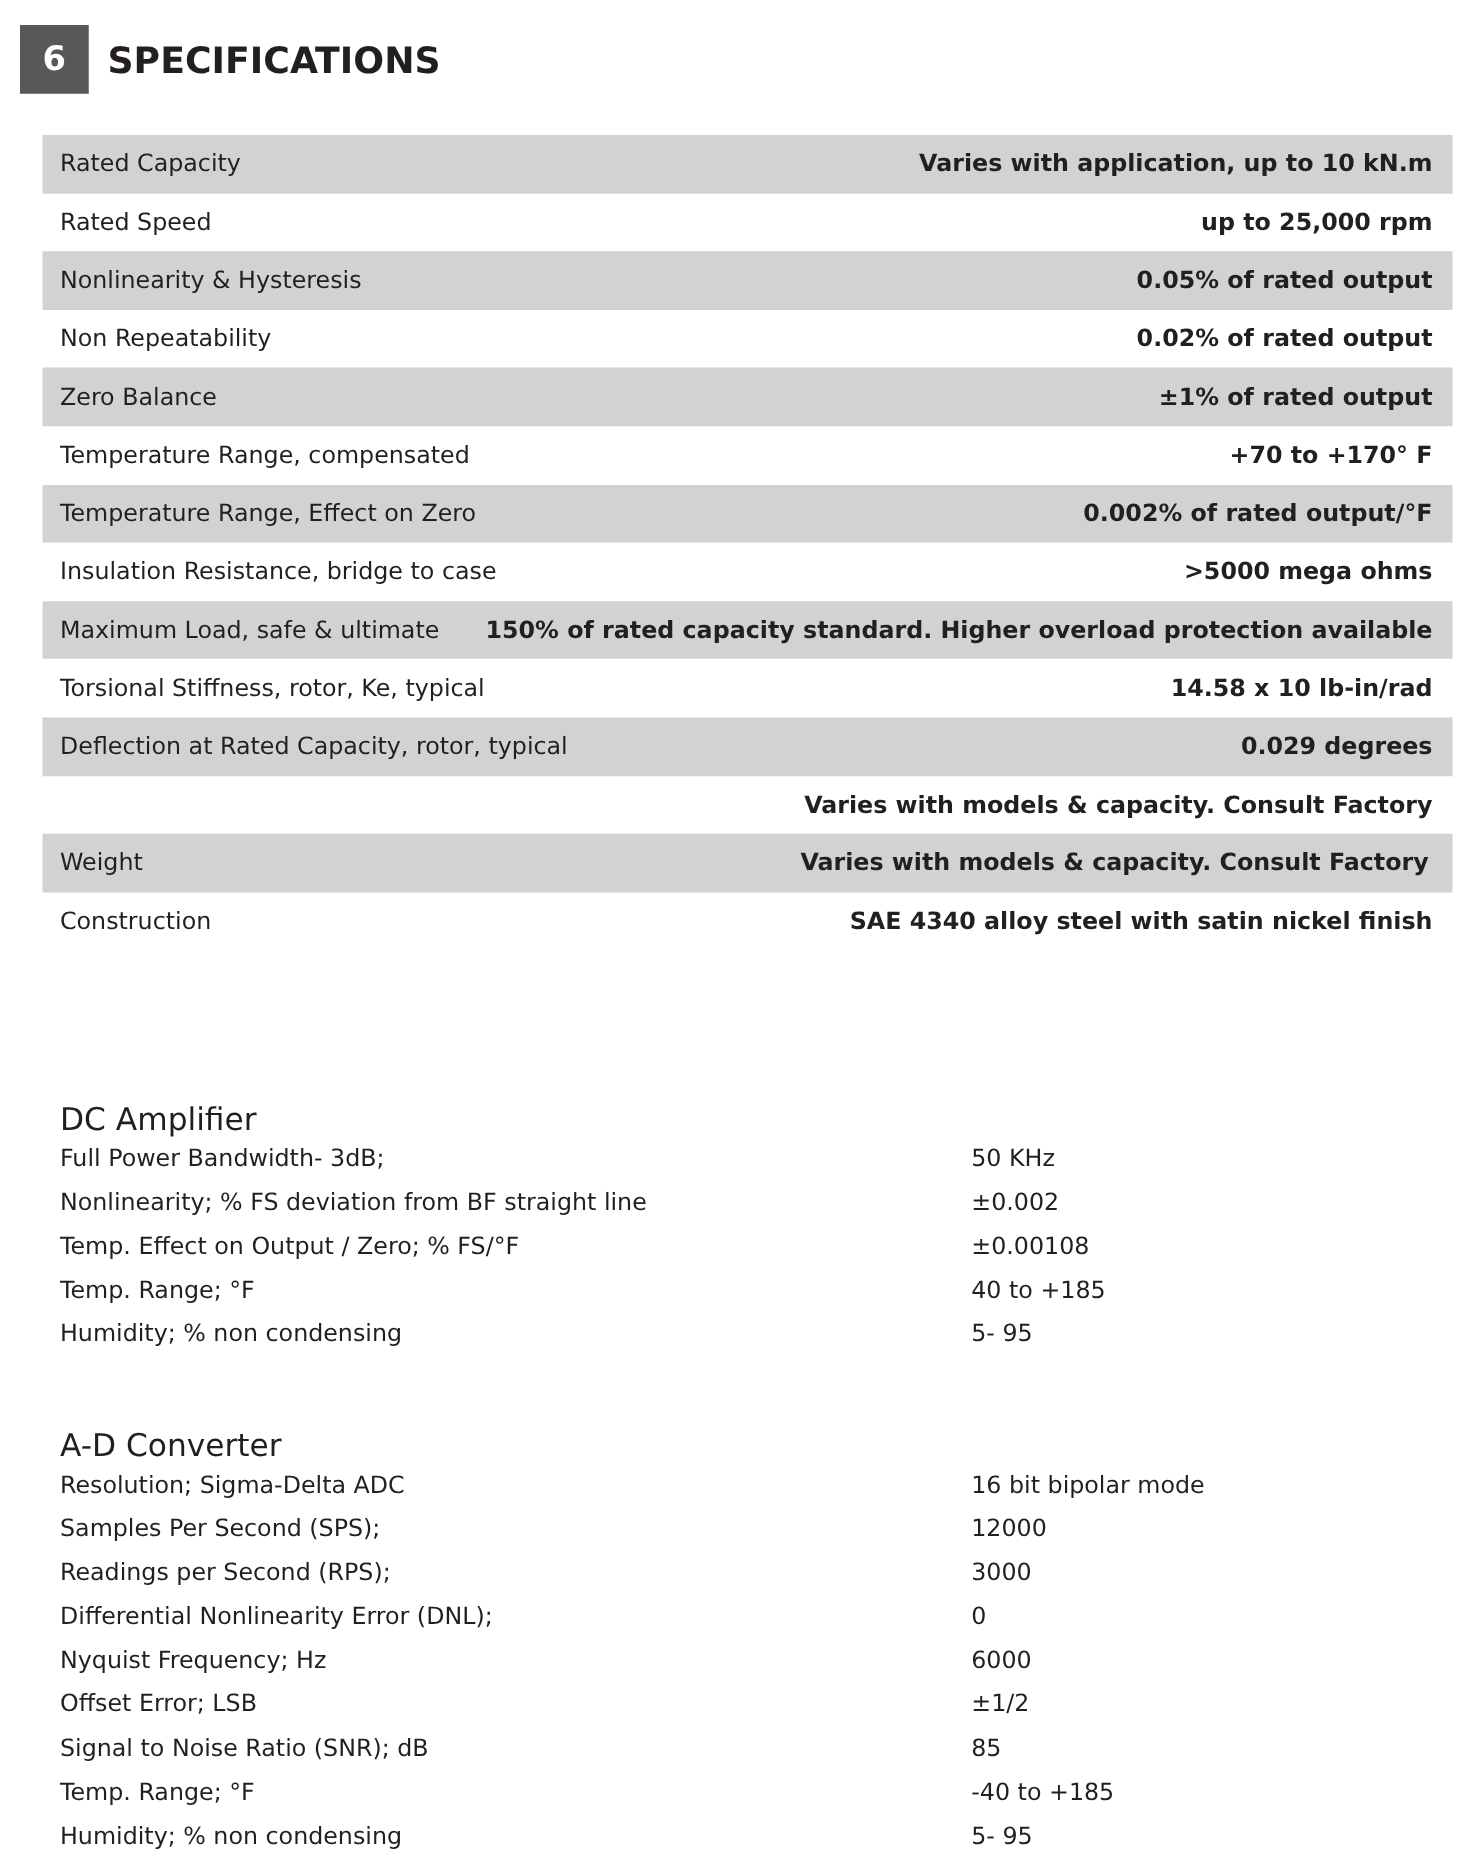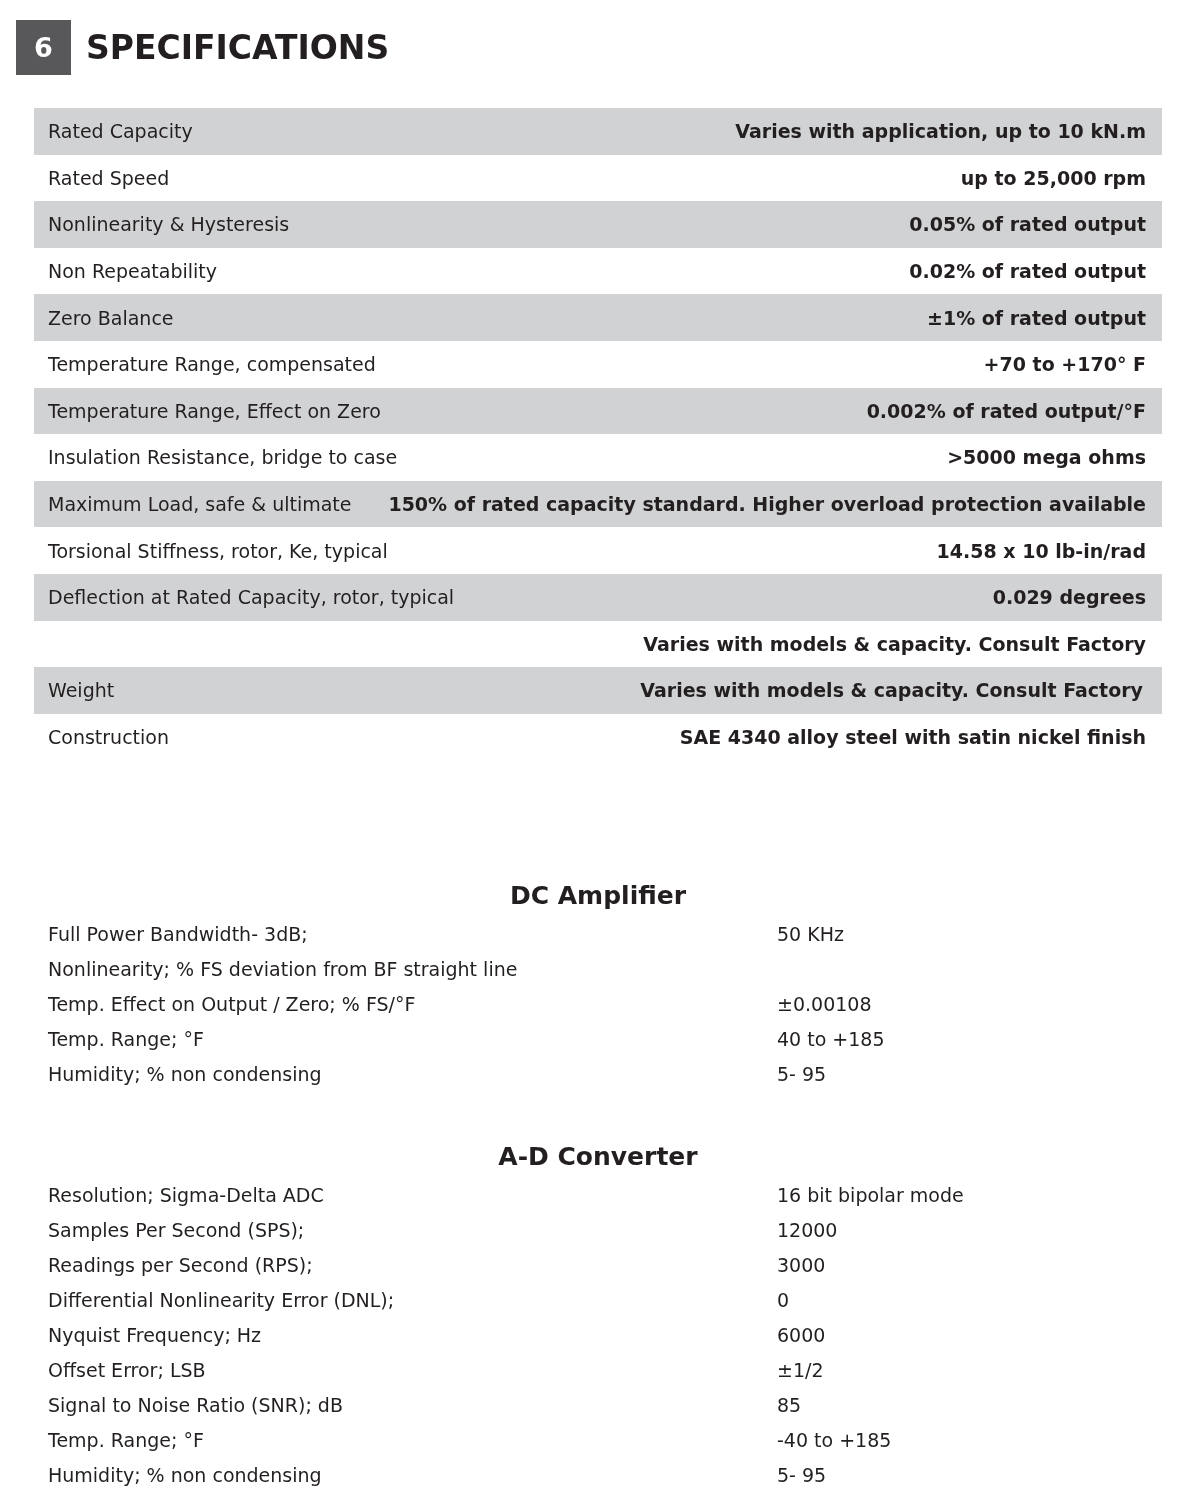--- a/index.html
+++ b/index.html
@@ -8,33 +8,33 @@
       font-family: "DejaVu Sans", sans-serif; color: #231f20;
     }
     .header { position: absolute; left: 16px; top: 20px; height: 55px; display: flex; align-items: center; }
     .section-num {
       width: 55px; height: 55px; background: #58585a; color: #ffffff;
       font-family: "DejaVu Sans", sans-serif; font-weight: bold; font-size: 27px;
       display: flex; align-items: center; justify-content: center;
     }
     .section-title {
       margin-left: 15px; font-family: "DejaVu Sans", sans-serif; font-weight: bold;
-      font-size: 33px; letter-spacing: 0px; color: #231f20;
+      font-size: 29px; letter-spacing: 0px; color: #231f20;
     }
     .spec-table { position: absolute; left: 34px; top: 108px; width: 1128px; }
     .spec-row {
       height: 46.6px; display: flex; align-items: center; justify-content: space-between;
       padding: 0 16px 0 14px; box-sizing: border-box; font-size: 19px; white-space: nowrap;
     }
     .spec-row.shaded { background: #d1d2d4; }
     .spec-label { flex: 0 0 auto; }
     .spec-value { flex: 1 1 auto; text-align: right; margin-left: 20px; font-weight: bold; }
     .sub-section { position: absolute; left: 48px; width: 1100px; }
-    .sub-title { font-weight: bold; font-size: 25px; height: 36px; line-height: 36px; margin-bottom: 2px; text-align: center; }
-    .sub-row { display: flex; height: 35.1px; align-items: center; font-size: 19px; white-space: nowrap; }
+    .sub-title { font-weight: normal; font-size: 25px; height: 36px; line-height: 36px; margin-bottom: 2px; }
+    .sub-row { display: flex; height: 35.1px; align-items: flex-start; font-size: 19px; white-space: nowrap; }
     .sub-label { width: 729px; }
     .sub-value { flex: 1 1 auto; }
   </style>
 </head>
 <body>
 
 <div class="header">
   <div class="section-num">6</div>
   <div class="section-title">SPECIFICATIONS</div>
 </div>
@@ -98,20 +98,21 @@
 </div>
 
 <div class="sub-section" style="top: 878px;">
   <div class="sub-title">DC Amplifier</div>
   <div class="sub-row">
       <span class="sub-label">Full Power Bandwidth- 3dB;</span>
       <span class="sub-value">50 KHz</span>
     </div>
   <div class="sub-row">
       <span class="sub-label">Nonlinearity; % FS deviation from BF straight line</span>
+      <span class="sub-value">±0.002</span>
     </div>
   <div class="sub-row">
       <span class="sub-label">Temp. Effect on Output / Zero; % FS/°F</span>
       <span class="sub-value">±0.00108</span>
     </div>
   <div class="sub-row">
       <span class="sub-label">Temp. Range; °F</span>
       <span class="sub-value">40 to +185</span>
     </div>
   <div class="sub-row">

